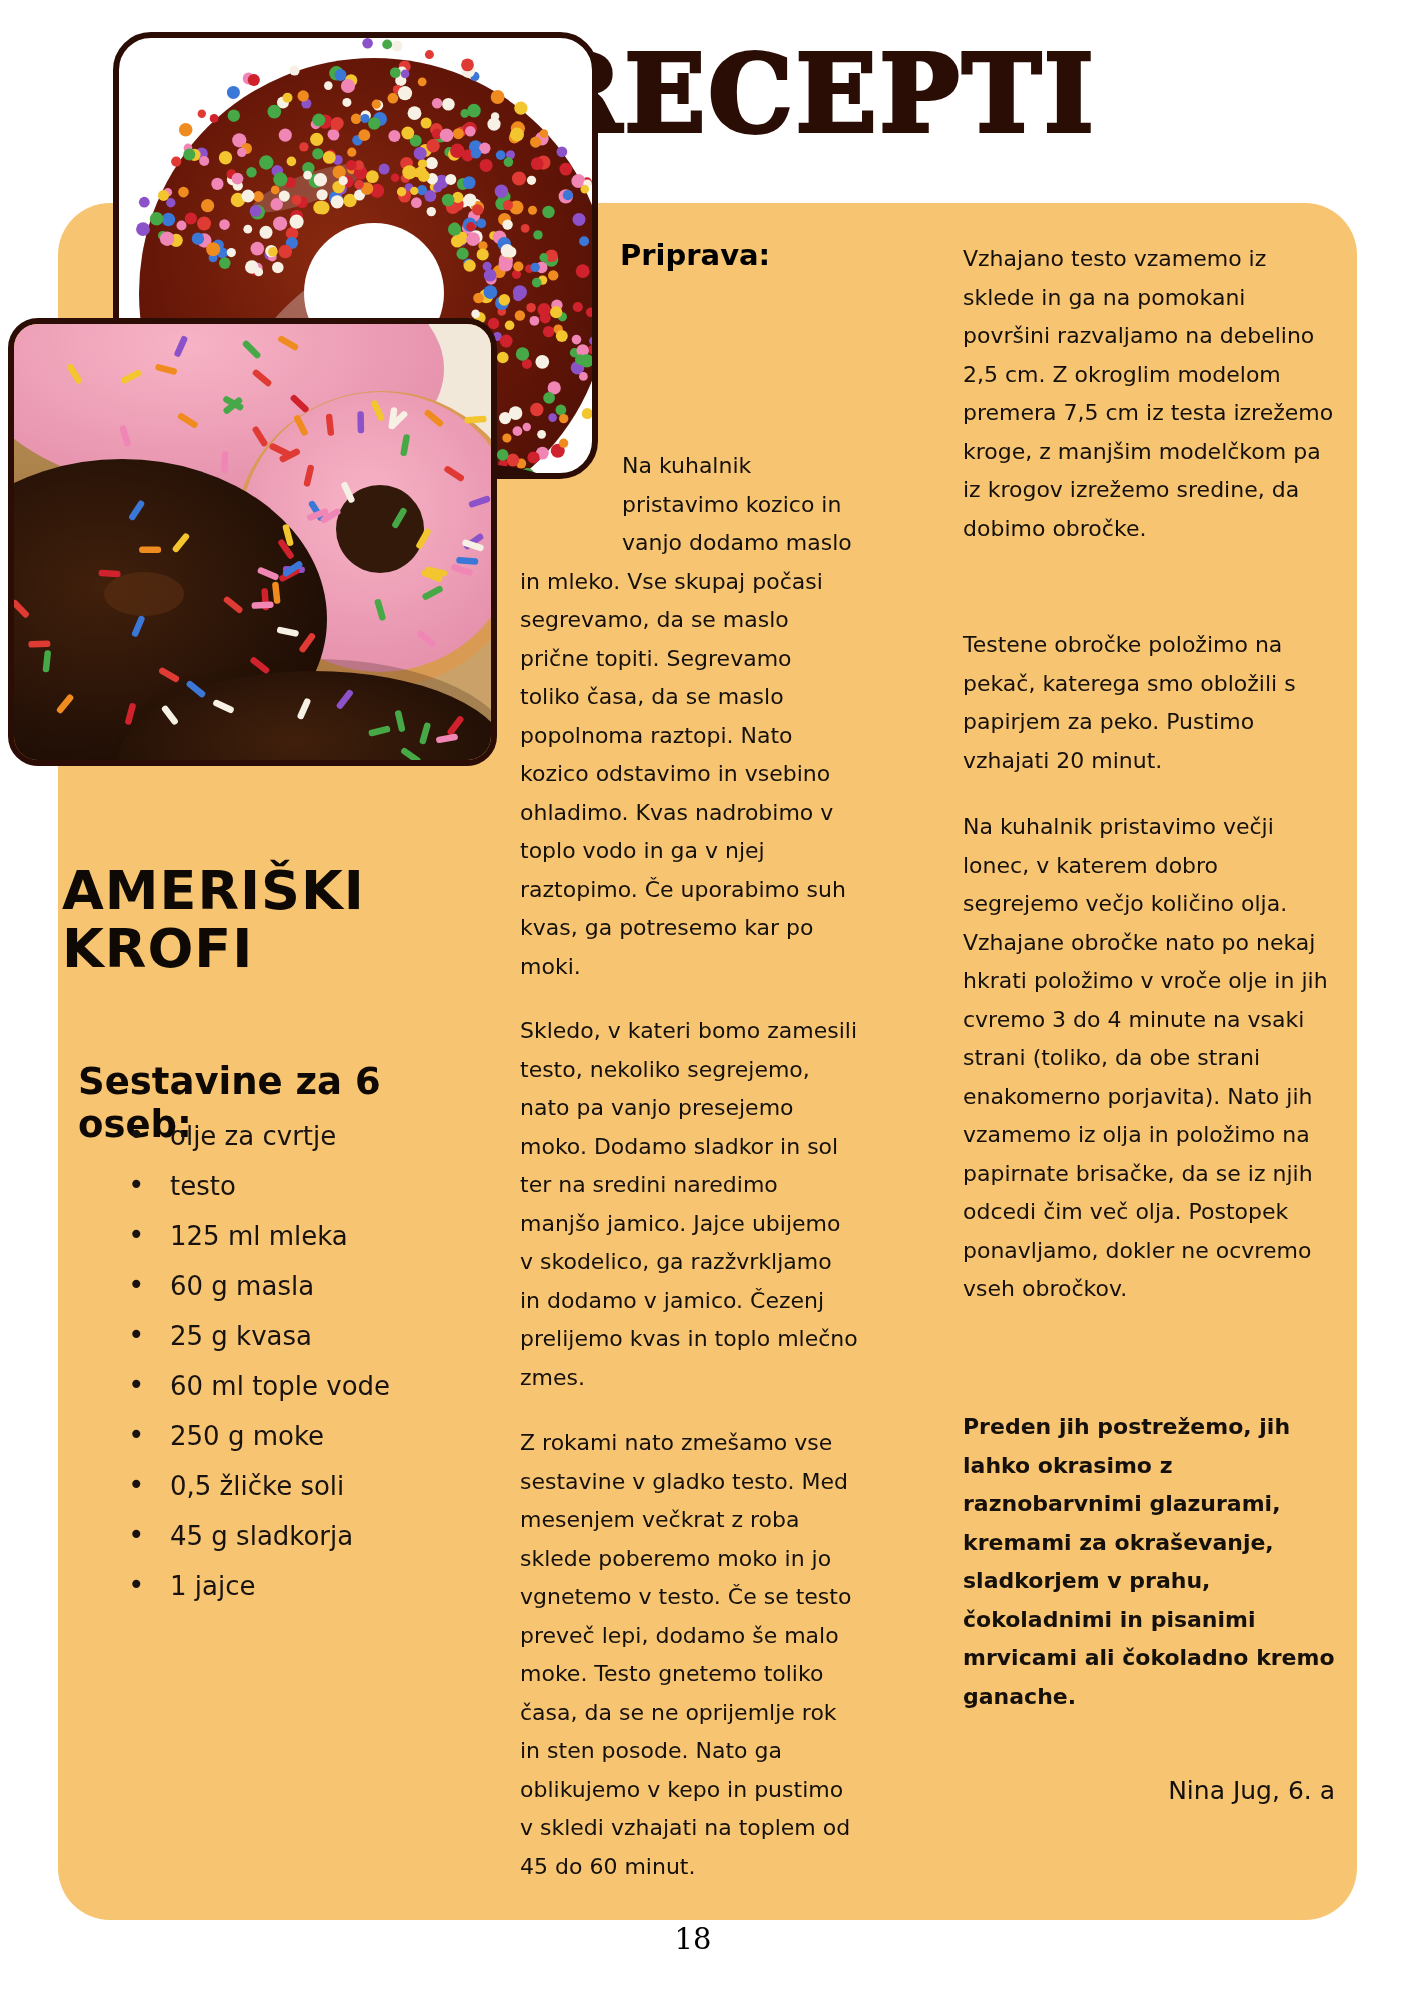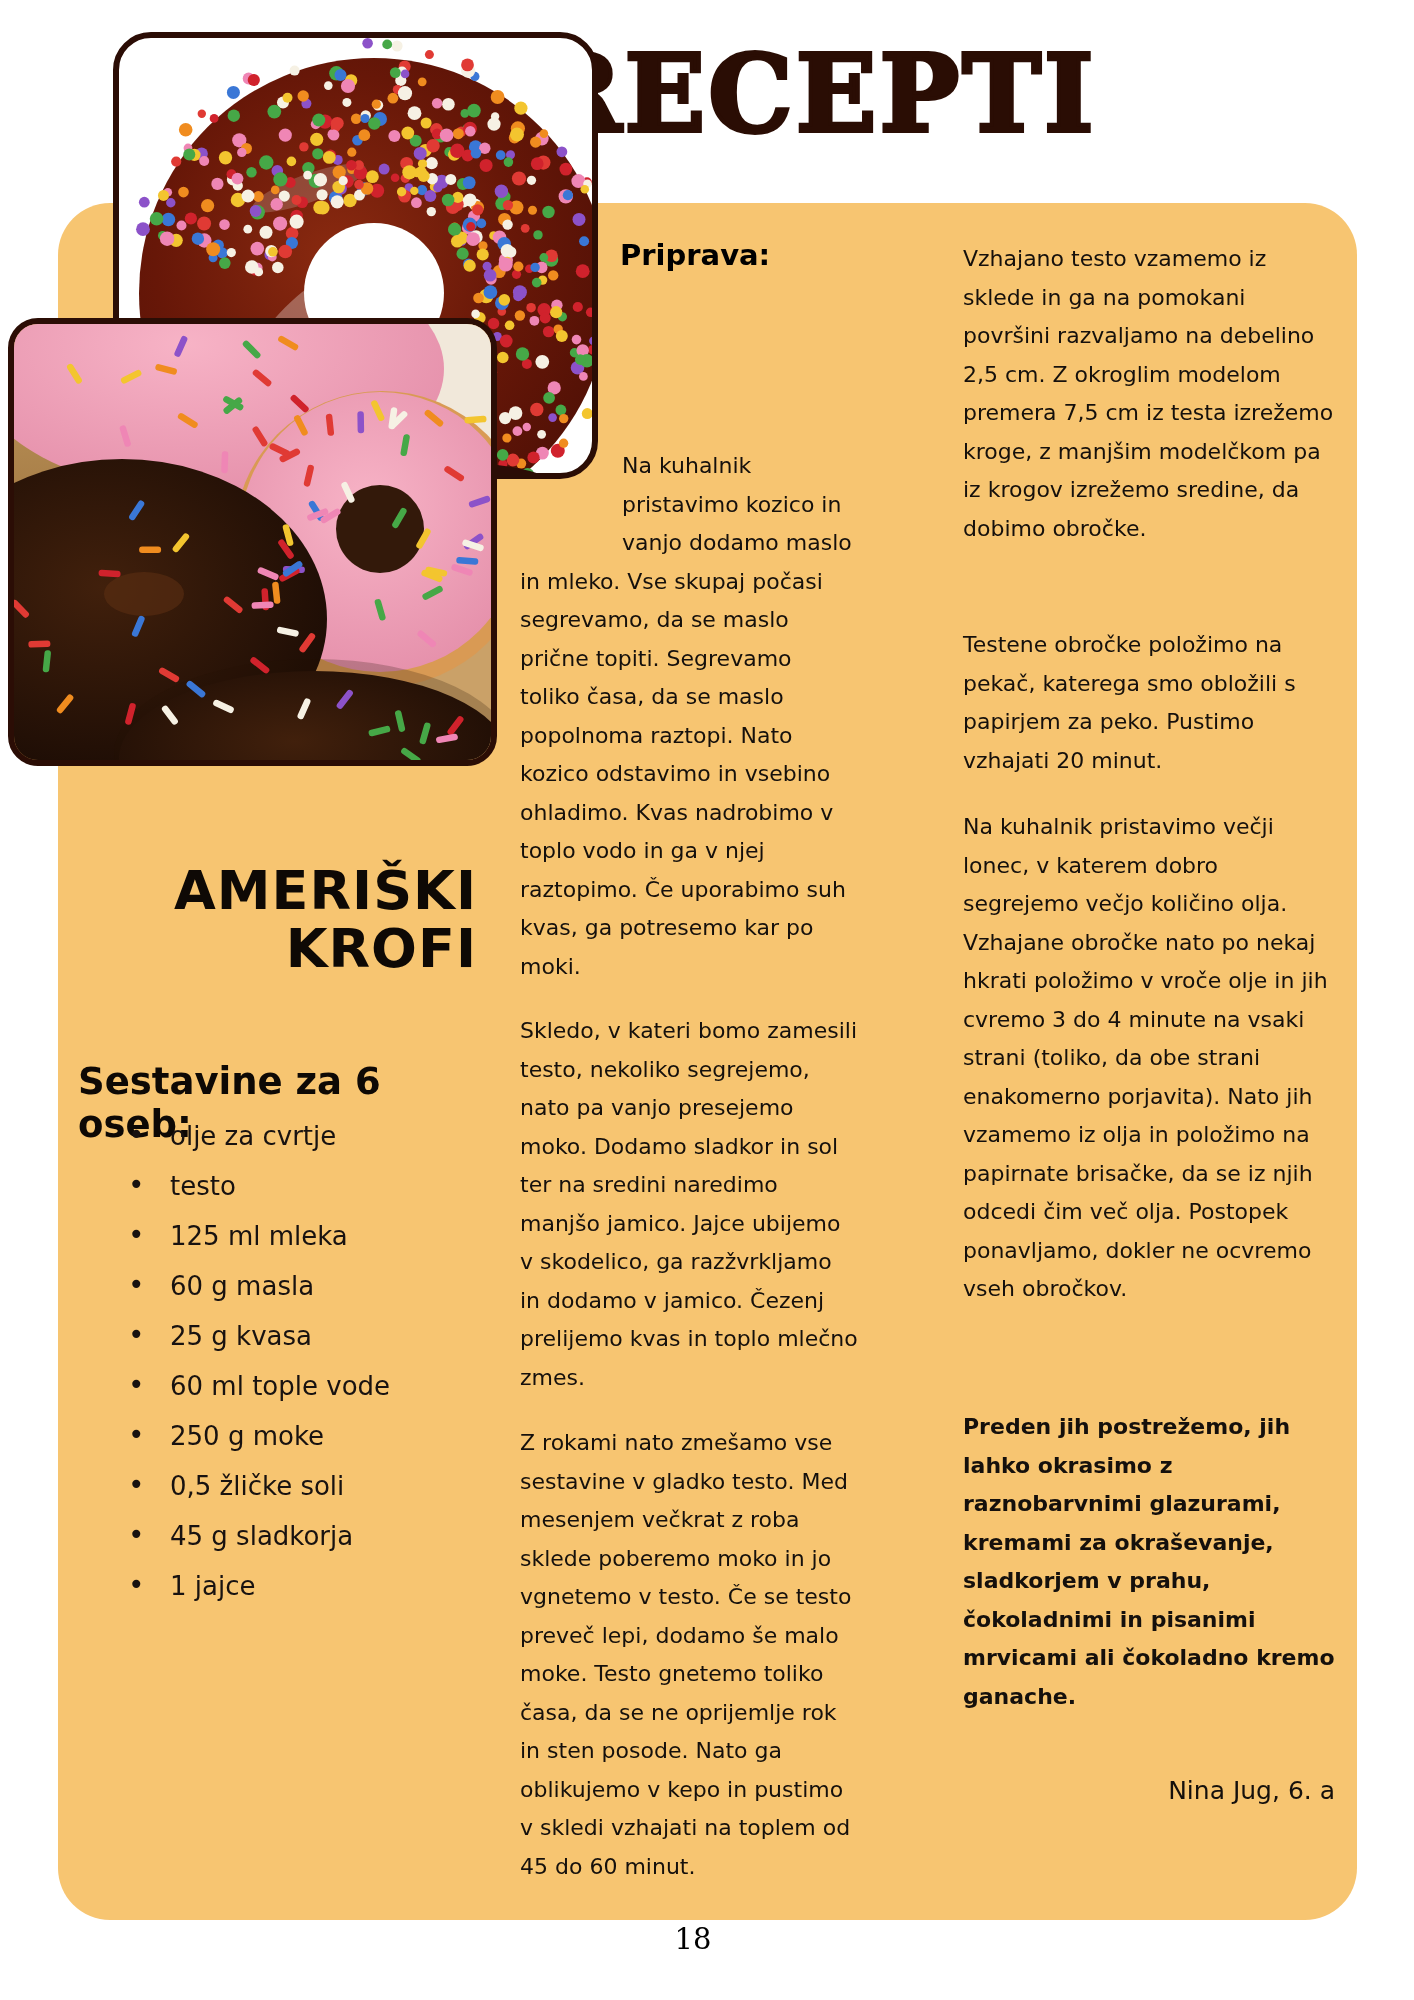--- a/index.html
+++ b/index.html
@@ -52,21 +52,21 @@
     border: 6px solid #2b0d05;
     border-radius: 30px;
     overflow: hidden;
   }
   #photo-top svg, #photo-left svg { display:block; width:100%; height:100%; }
 
   
   #recipe-title {
     position: absolute;
     left: 62px; top: 862px; width: 415px;
-    text-align: right;
+    text-align: left;
     font-weight: bold;
     font-size: 54px;
     line-height: 1.08;
     letter-spacing: 1px;
     color: #0e0905;
   }
   #ingredients-heading {
     position: absolute;
     left: 78px; top: 1060px; width: 400px;
     font-weight: bold;

